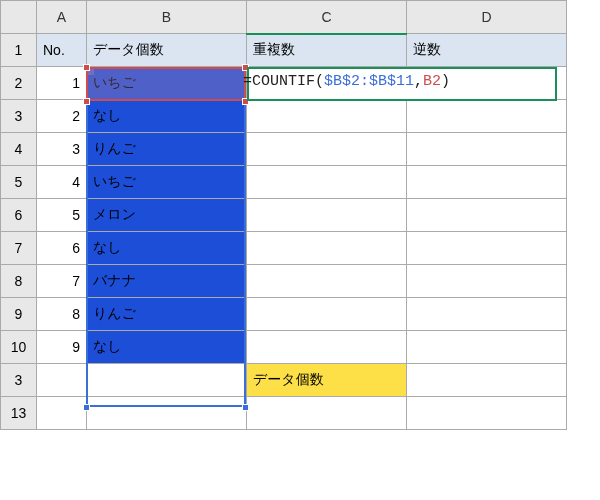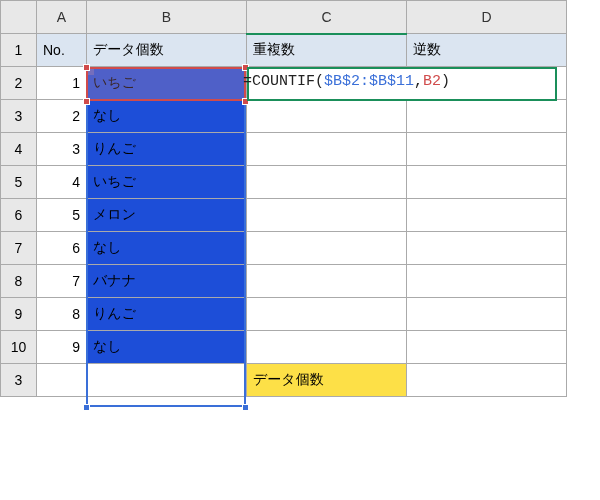--- a/index.html
+++ b/index.html
@@ -181,20 +181,27 @@
       <td></td>
       <td></td>
     </tr>
     <tr>
       <td class="rowhdr">3</td>
       <td></td>
       <td></td>
       <td class="label">データ個数</td>
       <td></td>
     </tr>
+    <tr>
+      <td class="rowhdr">13</td>
+      <td></td>
+      <td></td>
+      <td></td>
+      <td></td>
+    </tr>
   </tbody>
     </table>
 
   <div class="sel-blue" style="left:86px; top:67px; width:160px; height:340px;"></div>
   <div class="handle" style="left:83px; top:64px;"></div>
   <div class="handle" style="left:242px; top:64px;"></div>
   <div class="handle" style="left:83px; top:404px;"></div>
   <div class="handle" style="left:242px; top:404px;"></div>
 
   <div class="sel-red" style="left:86px; top:67px; width:160px; height:34px;"></div>

